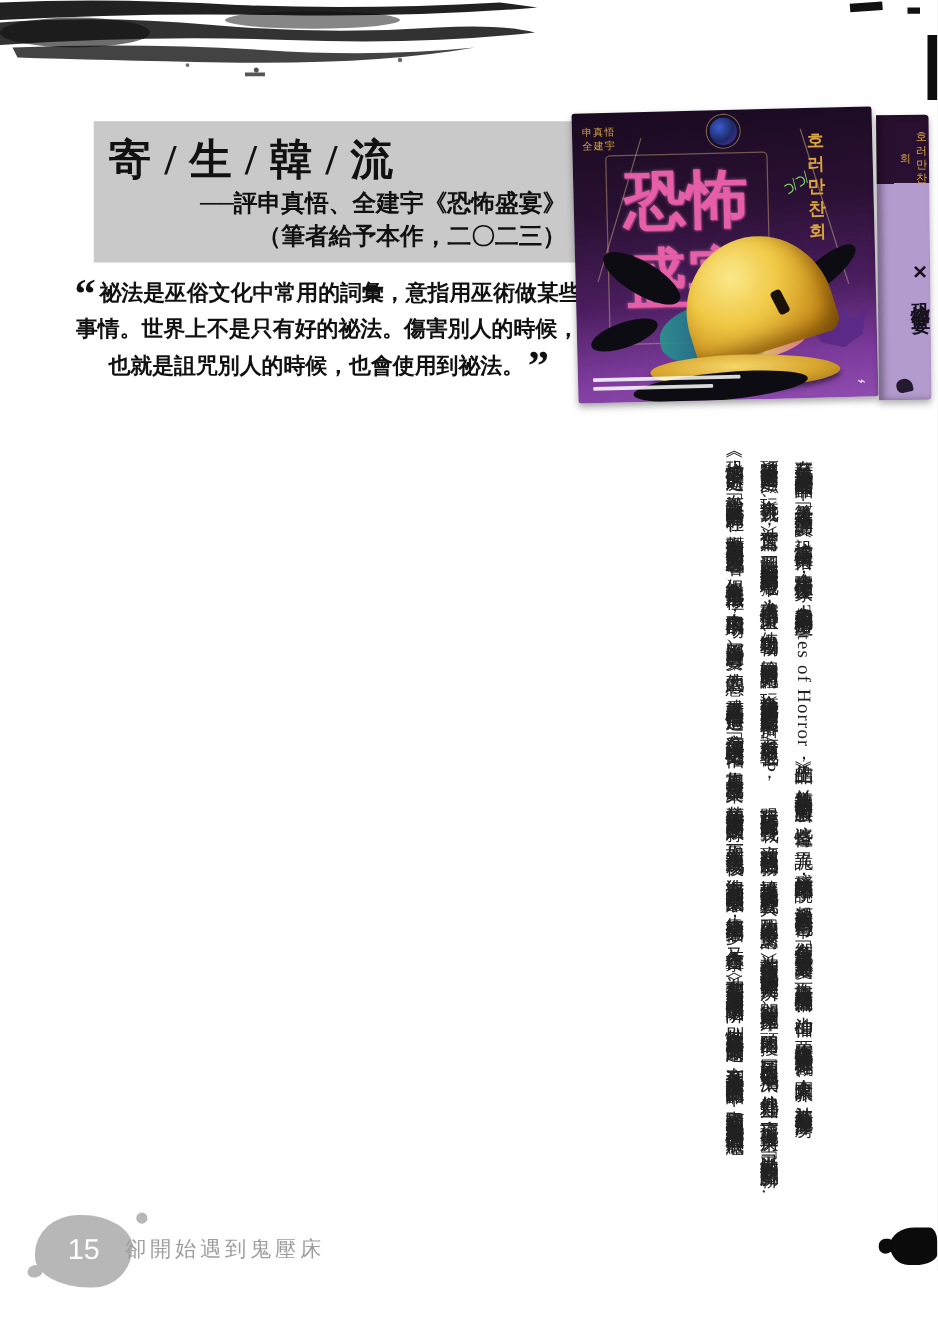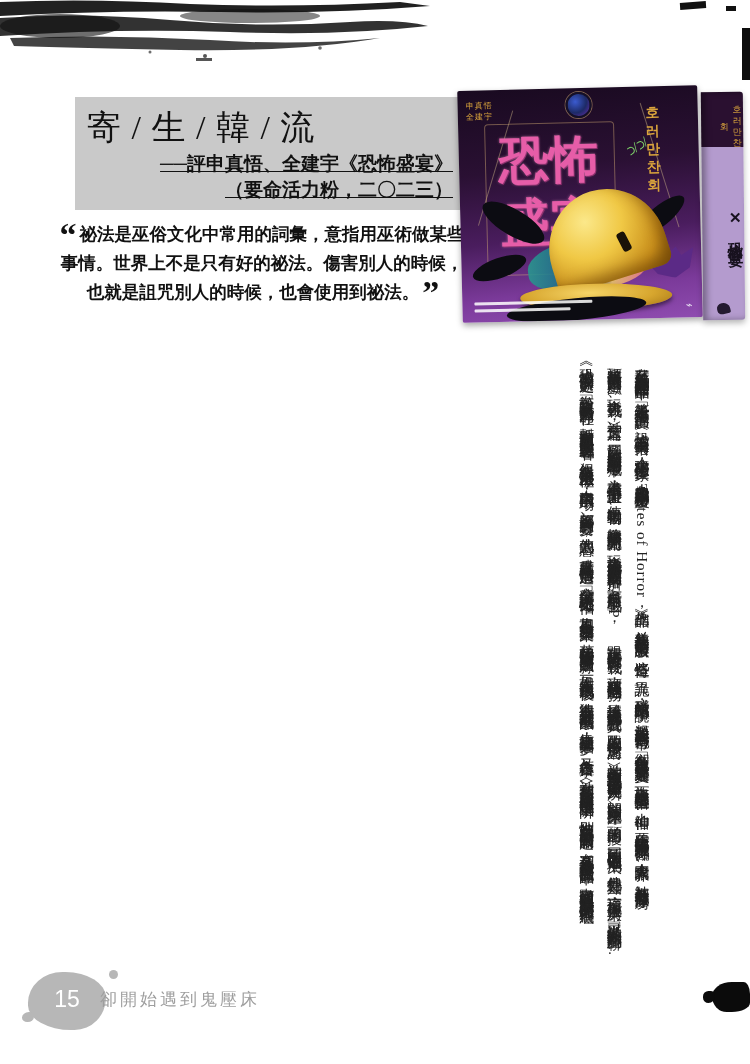--- a/index.html
+++ b/index.html
@@ -11,23 +11,23 @@
   .ink-top{position:absolute;left:0;top:0;width:440px;height:62px;}
   .edge-bar-top{position:absolute;right:0;top:28px;width:8px;height:52px;background:#0d0d0d;}
   .edge-speck-a{position:absolute;right:44px;top:2px;width:26px;height:7px;background:#111;transform:rotate(-4deg);}
   .edge-speck-b{position:absolute;right:14px;top:6px;width:10px;height:5px;background:#111;}
   .corner-blob{position:absolute;right:0px;top:982px;width:38px;height:30px;background:#0b0b0b;
                border-radius:60% 20% 55% 45%/55% 45% 35% 60%;}
   .corner-blob:before{content:"";position:absolute;left:-9px;top:9px;width:12px;height:12px;background:#0b0b0b;border-radius:50% 40% 60% 50%;}
 
   
   .title-block{position:absolute;left:75px;top:97px;width:386px;height:113px;background:#c9c9c9;}
-  .title-main{position:absolute;left:12px;top:8px;font-size:34px;font-weight:normal;letter-spacing:1px;color:#111;}
+  .title-main{position:absolute;left:12px;top:8px;font-size:34px;font-weight:bold;letter-spacing:1px;color:#111;}
   .title-sub{position:absolute;right:8px;top:54px;width:370px;text-align:right;
-             font-size:19px;font-weight:bold;line-height:26px;color:#111;text-decoration:underline;}
+             font-size:19px;font-weight:bold;line-height:26px;color:#111;}
 
   
   .quote-block{position:absolute;left:58px;top:220px;width:408px;text-align:center;
                font-size:17.5px;font-weight:bold;line-height:29px;color:#111;}
   .qmark{font-size:34px;font-weight:bold;line-height:0;vertical-align:-6px;letter-spacing:-2px;}
   .qmark.open{margin-right:5px;}
   .qmark.close{margin-left:3px;}
 
   
   .book{position:absolute;left:458px;top:82px;width:292px;height:244px;}
@@ -123,21 +123,21 @@
   </svg>
   <div class="edge-speck-a"></div>
   <div class="edge-speck-b"></div>
   <div class="edge-bar-top"></div>
   <div class="corner-blob"></div>
 
   <div class="title-block">
     <div class="title-main">寄 / 生 / 韓 / 流</div>
     <div class="title-sub">
       <div>──評申真悟、全建宇《恐怖盛宴》</div>
-      <div>（要命活力粉，二〇二三）</div>
+      <div>（筆者給予本作，二〇二三）</div>
     </div>
   </div>
 
   <div class="quote-block"><span class="qmark open">“</span><span>祕法是巫俗文化中常用的詞彙，意指用巫術做某些事情。世界上不是只有好的祕法。傷害別人的時候，也就是詛咒別人的時候，也會使用到祕法。</span><span class="qmark close">”</span></div>
 
   <div class="book">
     <div class="book-front">
       <div class="chand-line cl1"></div>
       <div class="chand-line cl2"></div>
       <div class="emblem"></div>

